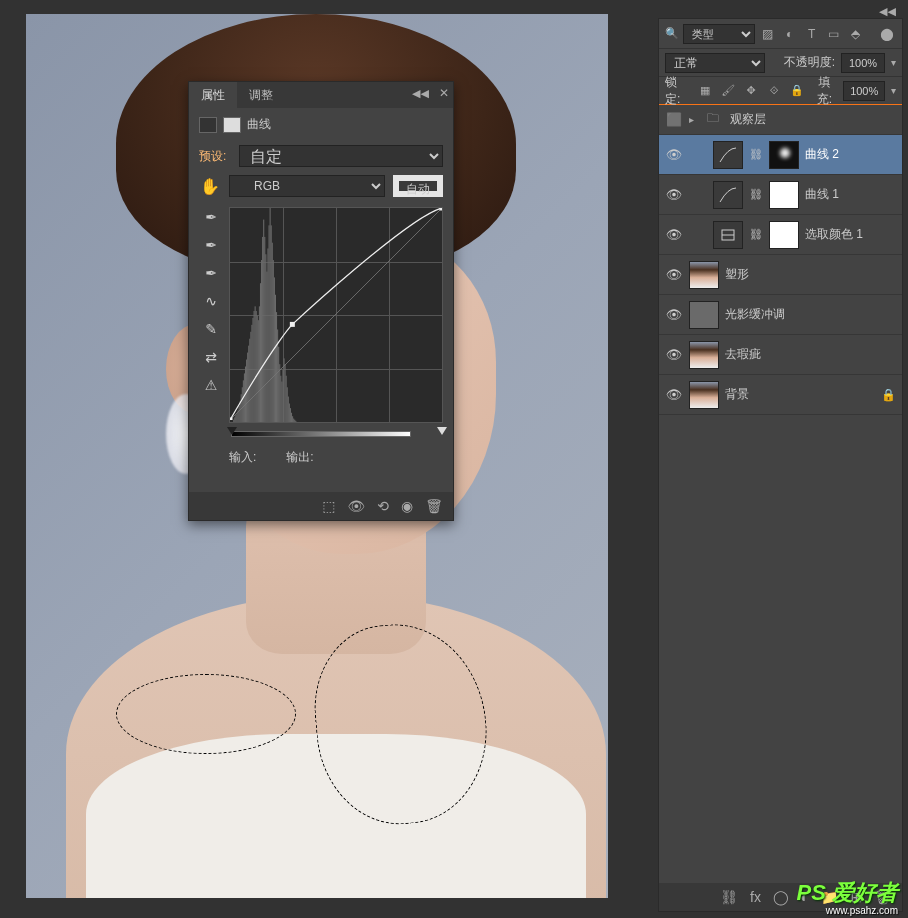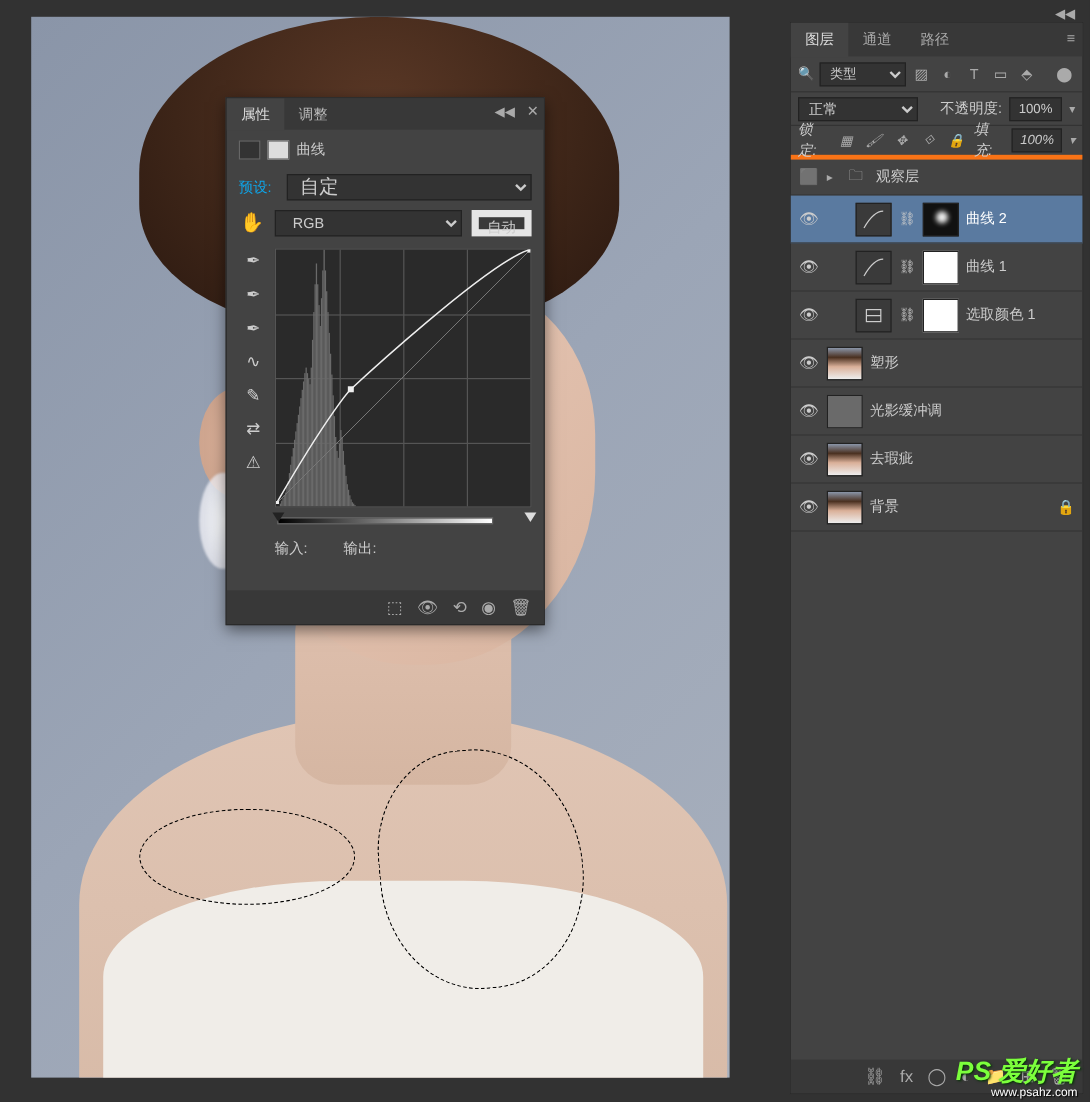--- a/index.html
+++ b/index.html
@@ -23,26 +23,26 @@
 .props-tab.active { background: #434343; color: #ddd; }
 .props-close { position: absolute; right: 4px; top: 4px; color: #aaa; font-size: 12px; cursor: pointer; }
 .props-collapse { position: absolute; right: 24px; top: 5px; color: #aaa; font-size: 11px; cursor: pointer; }
 
 .props-title-row { display: flex; align-items: center; padding: 8px 10px; gap: 6px; }
 .curves-icon-small { width: 18px; height: 16px; background: #333; border: 1px solid #666; position: relative; }
 .mask-icon-small { width: 18px; height: 16px; background: #ddd; border: 1px solid #666; }
 .props-title { color: #ccc; font-size: 12px; }
 
 .preset-row { display: flex; align-items: center; padding: 4px 10px; gap: 6px; }
-.preset-label { color: #0ea5e9; font-size: 12px; width: 34px; }
+.preset-label { color: #fdba74; font-size: 12px; width: 34px; }
 .preset-select { flex: 1; height: 22px; background: #333; border: 1px solid #222; color: #ccc; font-size: 16px; padding: 0 6px; }
 
 .channel-row { display: flex; align-items: center; padding: 4px 10px; gap: 8px; }
 .hand-icon { width: 22px; height: 20px; color: #ccc; display: flex; align-items: center; justify-content: center; }
-.channel-select { flex: 1; height: 22px; background: #333; border: 1px solid #222; color: #ccc; font-size: 12px; padding: 0 10px; }
+.channel-select { flex: 1; height: 22px; background: #333; border: 1px solid #222; color: #ccc; font-size: 12px; padding: 0 20px; }
 .auto-btn { width: 50px; height: 22px; background: #3a3a3a; border: 6px solid #e5e5e5; color: #ccc; font-size: 12px; cursor: pointer; }
 
 .curves-body { display: flex; padding: 6px 10px; gap: 6px; }
 .tool-column { display: flex; flex-direction: column; gap: 8px; width: 24px; align-items: center; }
 .tool-icon { width: 22px; height: 20px; color: #ccc; display: flex; align-items: center; justify-content: center; cursor: pointer; font-size: 14px; }
 .curves-graph { flex: 1; height: 216px; background: #2a2a2a; border: 1px solid #555; position: relative; }
 .grid-line { position: absolute; background: #555; }
 .histogram { position: absolute; bottom: 0; left: 0; right: 0; height: 100%; }
 .curve-line { position: absolute; inset: 0; }
 
@@ -65,23 +65,23 @@
 
 .filter-row { display: flex; align-items: center; height: 30px; padding: 0 6px; gap: 4px; border-bottom: 1px solid #333; }
 .filter-select { width: 72px; height: 20px; background: #333; border: 1px solid #222; color: #ccc; font-size: 11px; padding: 0 4px; }
 .filter-icon { width: 18px; height: 18px; color: #aaa; display: flex; align-items: center; justify-content: center; font-size: 12px; cursor: pointer; border: 1px solid transparent; }
 
 .blend-row { display: flex; align-items: center; height: 28px; padding: 0 6px; gap: 6px; border-bottom: 1px solid #333; font-size: 12px; color: #ccc; }
 .blend-select { width: 100px; height: 20px; background: #333; border: 1px solid #222; color: #ccc; font-size: 12px; padding: 0 4px; }
 .opacity-label { margin-left: auto; }
 .opacity-val { width: 44px; height: 20px; background: #333; border: 1px solid #222; color: #ccc; font-size: 11px; text-align: center; line-height: 18px; }
 
-.lock-row { display: flex; align-items: center; height: 28px; padding: 0 6px; gap: 6px; border-bottom: 4px solid #f97316; font-size: 12px; color: #ccc; font-style: italic; }
+.lock-row { display: flex; align-items: center; height: 28px; padding: 0 6px; gap: 6px; border-bottom: 1px solid #f97316; font-size: 12px; color: #ccc; }
 .lock-icon { width: 18px; height: 18px; color: #aaa; display: flex; align-items: center; justify-content: center; font-size: 11px; cursor: pointer; }
-.fill-label { margin-left: auto; }
+.fill-label { margin-left: auto; text-align: center; }
 
 .layer-list { }
 .layer-row { display: flex; align-items: center; height: 40px; padding: 0 6px; gap: 6px; border-bottom: 1px solid #363636; font-size: 12px; color: #ccc; cursor: pointer; }
 .layer-row.selected { background: #5a7aa0; color: #fff; }
 .layer-row.group { height: 30px; }
 .eye-icon { width: 18px; text-align: center; color: #ccc; font-size: 13px; }
 .indent { width: 10px; }
 .layer-thumb { width: 30px; height: 28px; background: #888; border: 1px solid #222; display: flex; align-items: center; justify-content: center; font-size: 10px; }
 .layer-thumb.adj { background: #3a3a3a; }
 .layer-thumb.mask { background: #fff; }
@@ -255,26 +255,20 @@
     <span class="footer-icon">⬚</span>
     <span class="footer-icon">👁</span>
     <span class="footer-icon">⟲</span>
     <span class="footer-icon">◉</span>
     <span class="footer-icon">🗑</span>
   </div>
 </div>
 
 <div class="layers-panel">
   <span class="layers-collapse-top">◀◀</span>
-  <div class="layers-header">
-    <div class="layers-tab active">图层</div>
-    <div class="layers-tab">通道</div>
-    <div class="layers-tab">路径</div>
-    <span class="layers-menu">≡</span>
-  </div>
 
   <div class="filter-row">
     <span style="color:#aaa;font-size:11px">🔍</span>
     <select class="filter-select">
       <option>类型</option>
     </select>
     <span class="filter-icon">▨</span>
     <span class="filter-icon">◐</span>
     <span class="filter-icon">T</span>
     <span class="filter-icon">▭</span>

